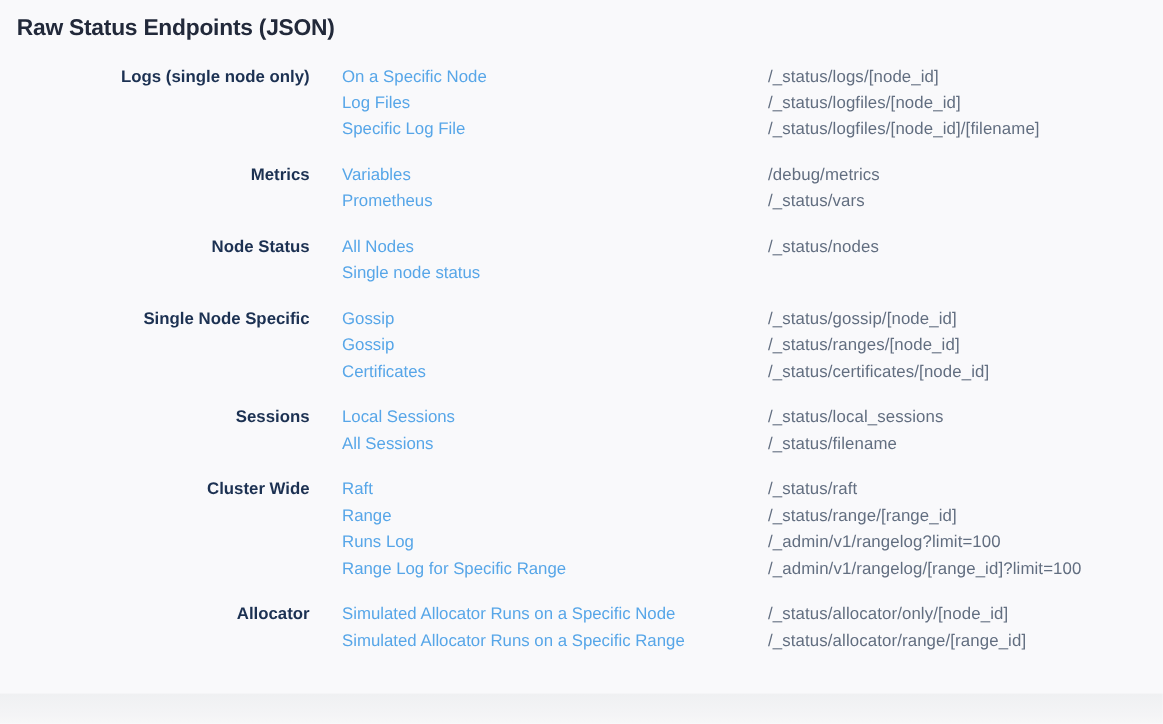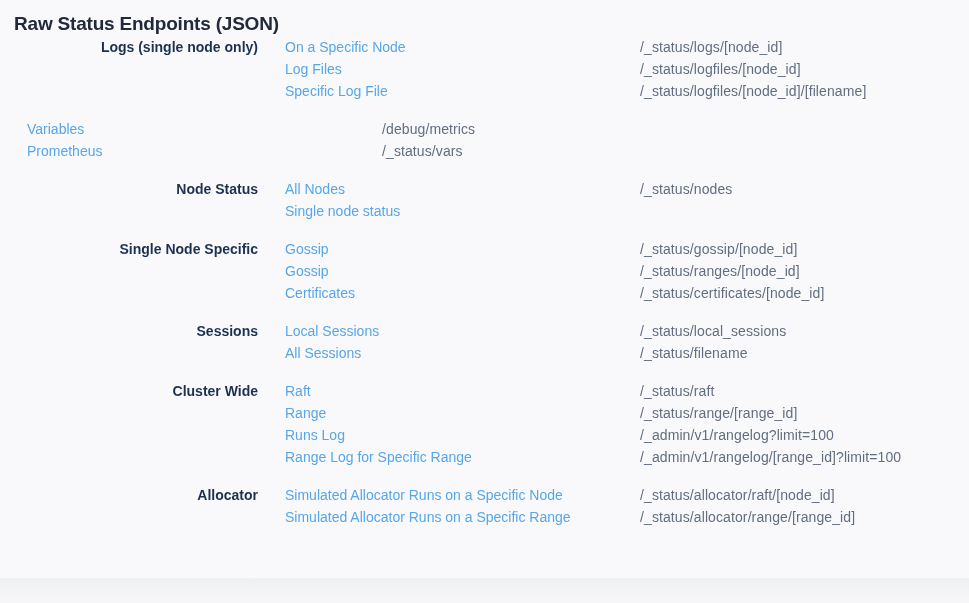--- a/index.html
+++ b/index.html
@@ -16,21 +16,21 @@
     height: 603px;
   }
   .page-title {
     padding: 13px 16px 0 14px;
     font-size: 19px;
     font-weight: 700;
     letter-spacing: -0.2px;
     color: var(--title, #22293a);
   }
   .endpoints-table {
-    margin-top: 1px;
+    margin-top: 17px;
     display: flex;
     flex-direction: column;
     gap: 16px;
   }
   .section {
     display: flex;
     align-items: flex-start;
   }
   .cat {
     width: 258px;
@@ -91,20 +91,21 @@
         <span class="path">/_status/logfiles/[node_id]</span>
       </div>
           <div class="row">
         <a class="link">Specific Log File</a>
         <span class="path">/_status/logfiles/[node_id]/[filename]</span>
       </div>
         </div>
   </div>
 
   <div class="section">
+    <div class="cat">Metrics</div>
     <div class="rows">
 
     <div class="row">
         <a class="link">Variables</a>
         <span class="path">/debug/metrics</span>
       </div>
           <div class="row">
         <a class="link">Prometheus</a>
         <span class="path">/_status/vars</span>
       </div>
@@ -181,21 +182,21 @@
       </div>
         </div>
   </div>
 
   <div class="section">
     <div class="cat">Allocator</div>
     <div class="rows">
 
     <div class="row">
         <a class="link">Simulated Allocator Runs on a Specific Node</a>
-        <span class="path">/_status/allocator/raft/[node_id]</span>
+        <span class="path">/_status/allocator/only/[node_id]</span>
       </div>
           <div class="row">
         <a class="link">Simulated Allocator Runs on a Specific Range</a>
         <span class="path">/_status/allocator/range/[range_id]</span>
       </div>
         </div>
   </div>
 </div>
 
   <div class="footer-bar"></div>

